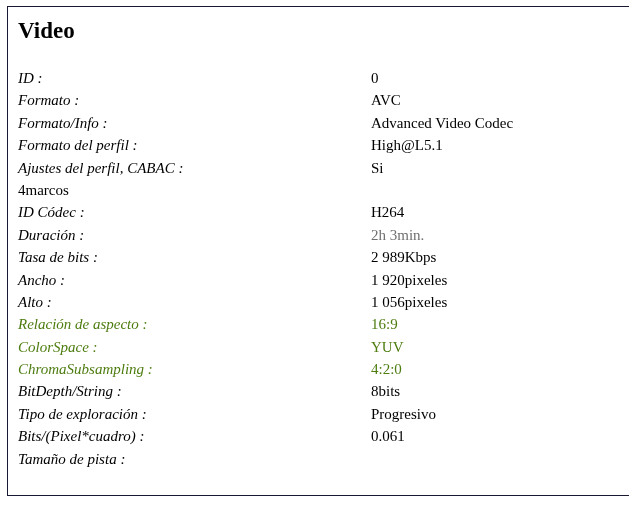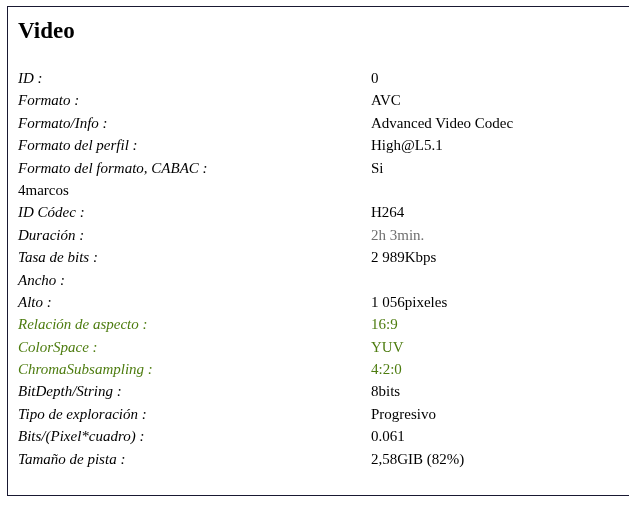--- a/index.html
+++ b/index.html
@@ -75,40 +75,41 @@
   </div>
       <div class="row">
     <span class="label">Formato/Info :</span>
     <span class="value">Advanced Video Codec</span>
   </div>
       <div class="row">
     <span class="label">Formato del perfil :</span>
     <span class="value">High@L5.1</span>
   </div>
       <div class="row">
-    <span class="label">Formato del formato, CABAC :</span>
+    <span class="label">Ajustes del perfil, CABAC :</span>
     <span class="value">Si</span>
   </div>
       <div class="row">
     <span class="value">4marcos</span>
   </div>
       <div class="row">
     <span class="label">ID Códec :</span>
     <span class="value">H264</span>
   </div>
       <div class="row muted-value">
     <span class="label">Duración :</span>
     <span class="value">2h 3min.</span>
   </div>
       <div class="row">
     <span class="label">Tasa de bits :</span>
     <span class="value">2 989Kbps</span>
   </div>
       <div class="row">
     <span class="label">Ancho :</span>
+    <span class="value">1 920pixeles</span>
   </div>
       <div class="row">
     <span class="label">Alto :</span>
     <span class="value">1 056pixeles</span>
   </div>
       <div class="row muted-row">
     <span class="label">Relación de aspecto :</span>
     <span class="value">16:9</span>
   </div>
       <div class="row muted-row">
@@ -126,16 +127,15 @@
       <div class="row">
     <span class="label">Tipo de exploración :</span>
     <span class="value">Progresivo</span>
   </div>
       <div class="row">
     <span class="label">Bits/(Pixel*cuadro) :</span>
     <span class="value">0.061</span>
   </div>
       <div class="row">
     <span class="label">Tamaño de pista :</span>
-    <span class="value">2,58GIB (82%)</span>
   </div>
     </div>
 </div>
 
 </body></html>

